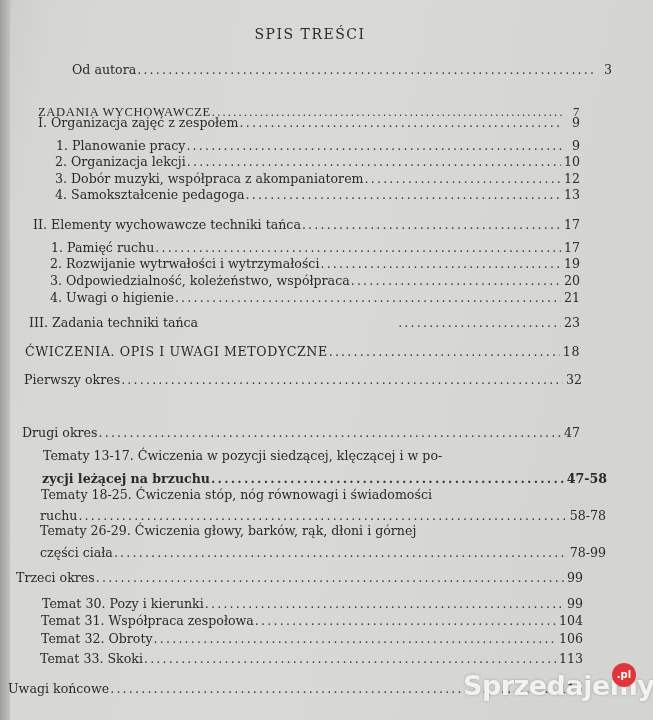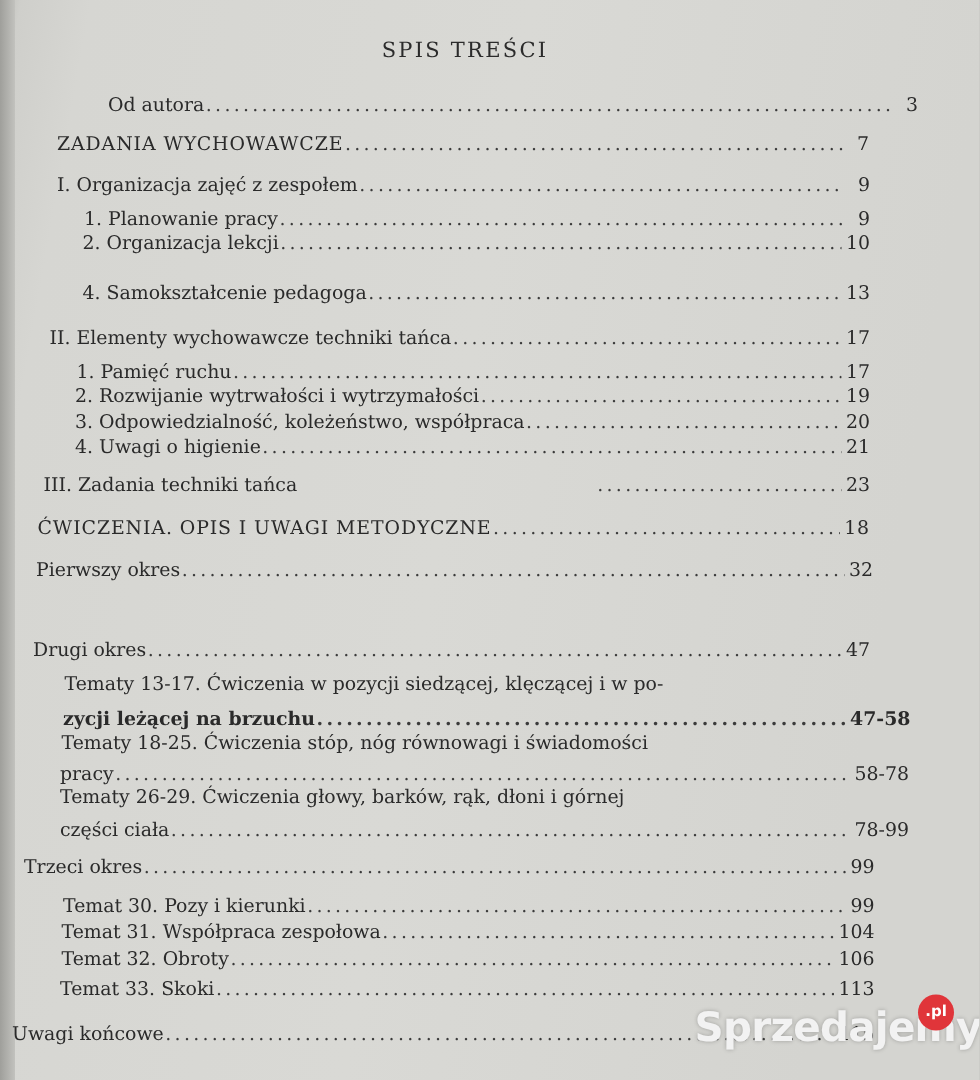--- a/index.html
+++ b/index.html
@@ -101,41 +101,46 @@
   <div class="edge-strip"></div>
 
   <div class="title">SPIS TREŚCI</div>
 
   <div class="entry" style="left:40px; width:540px; top:62px;margin-left:32px;">
     <span class="label">Od autora</span>
     <span class="dots"></span>
     <span class="page-num">3</span>
   </div>
 
-  <div class="entry caps" style="left:38px; width:542px; top:88px;">
+  <div class="entry caps" style="left:38px; width:542px; top:104px;font-family:Liberation Serif, serif;">
     <span class="label">ZADANIA WYCHOWAWCZE</span>
     <span class="dots"></span>
     <span class="page-num">7</span>
   </div>
 
   <div class="entry" style="left:38px; width:542px; top:115px;">
     <span class="label">I. Organizacja zajęć z zespołem</span>
     <span class="dots"></span>
     <span class="page-num">9</span>
   </div>
 
   <div class="entry" style="left:56px; width:524px; top:138px;">
     <span class="label">1. Planowanie pracy</span>
     <span class="dots"></span>
     <span class="page-num">9</span>
   </div>
   <div class="entry" style="left:55px; width:525px; top:154px;">
     <span class="label">2. Organizacja lekcji</span>
     <span class="dots"></span>
     <span class="page-num">10</span>
+  </div>
+  <div class="entry" style="left:55px; width:525px; top:171px;">
+    <span class="label">3. Dobór muzyki, współpraca z akompaniatorem</span>
+    <span class="dots"></span>
+    <span class="page-num">12</span>
   </div>
   <div class="entry" style="left:55px; width:525px; top:187px;">
     <span class="label">4. Samokształcenie pedagoga</span>
     <span class="dots"></span>
     <span class="page-num">13</span>
   </div>
 
   <div class="entry" style="left:33px; width:547px; top:217px;">
     <span class="label">II. Elementy wychowawcze techniki tańca</span>
     <span class="dots"></span>
@@ -189,21 +194,21 @@
 
   <div class="cont" style="left:43px; top:448px;">Tematy 13-17. Ćwiczenia w pozycji siedzącej, klęczącej i w po-</div>
   <div class="entry" style="left:42px; width:565px; top:471px;font-weight:bold;">
     <span class="label">zycji leżącej na brzuchu</span>
     <span class="dots"></span>
     <span class="page-num">47-58</span>
   </div>
 
   <div class="cont" style="left:41px; top:487px;">Tematy 18-25. Ćwiczenia stóp, nóg równowagi i świadomości</div>
   <div class="entry" style="left:40px; width:566px; top:508px;">
-    <span class="label">pracy</span>
+    <span class="label">ruchu</span>
     <span class="dots"></span>
     <span class="page-num">58-78</span>
   </div>
 
   <div class="cont" style="left:40px; top:523px;">Tematy 26-29. Ćwiczenia głowy, barków, rąk, dłoni i górnej</div>
   <div class="entry" style="left:40px; width:566px; top:545px;">
     <span class="label">części ciała</span>
     <span class="dots"></span>
     <span class="page-num">78-99</span>
   </div>

